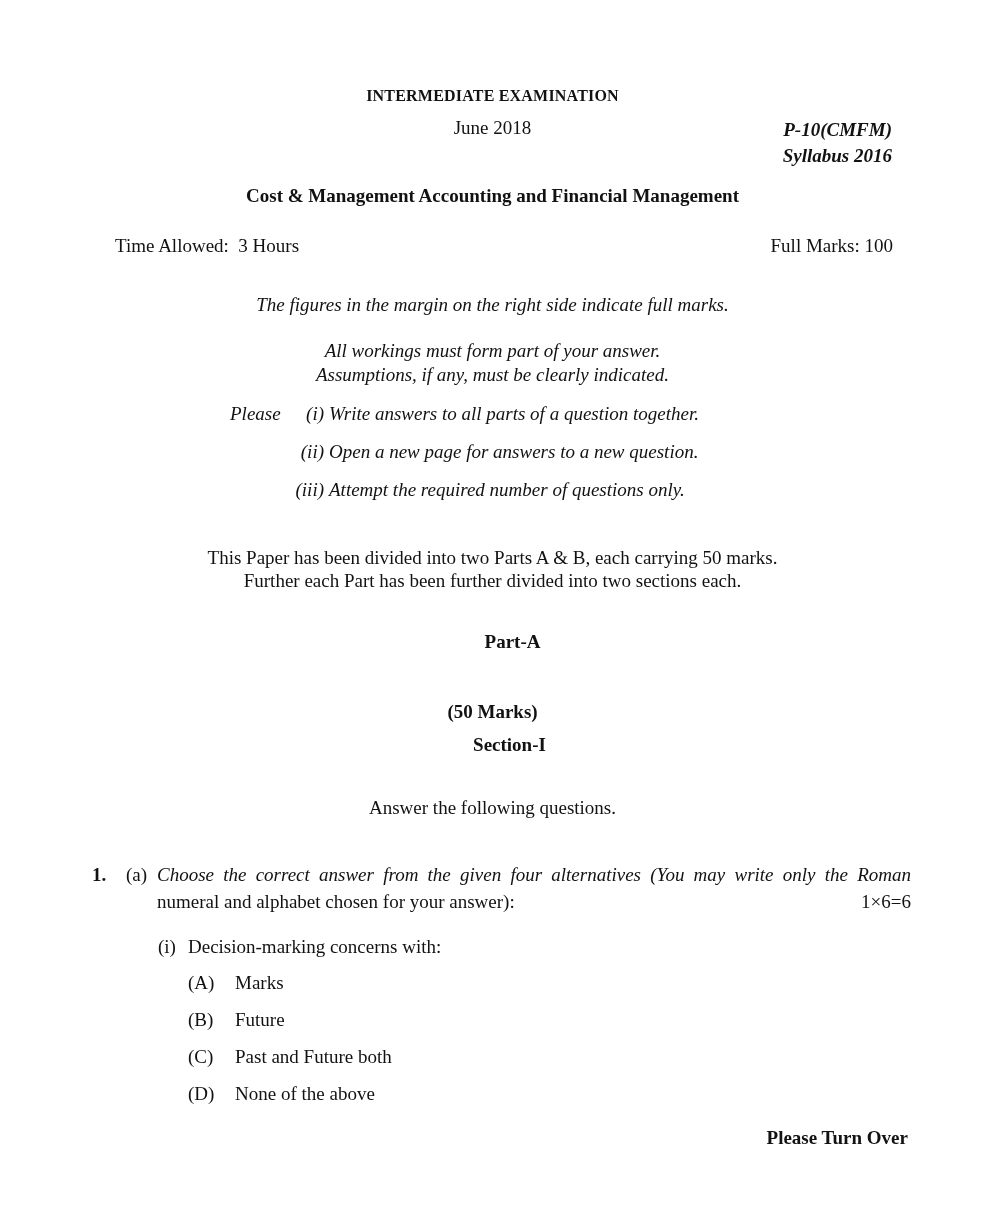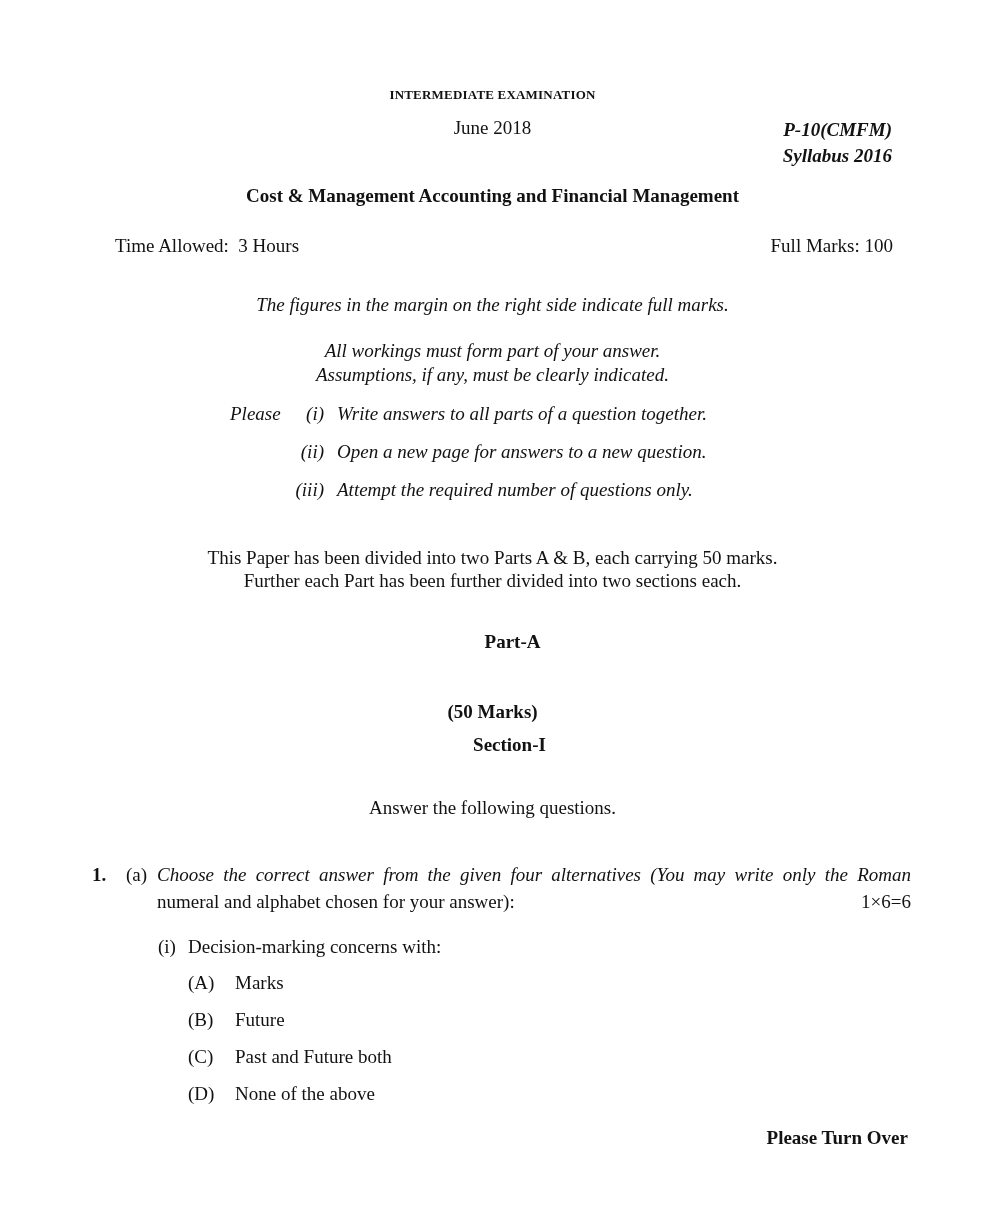--- a/index.html
+++ b/index.html
@@ -13,38 +13,38 @@
     width: 985px; height: 1217px;
     background: #ffffff;
     color: #121212;
     font-size: 19px;
     overflow: hidden;
   }
   .abs { position: absolute; }
   .center { left: 0; right: 0; text-align: center; }
   .pre { white-space: pre; }
 
-  .exam-title   { top: 87px;  font-size: 13px; font-weight: bold; letter-spacing: 0.2px; }
+  .exam-title   { top: 87px;  font-size: 16px; font-weight: bold; letter-spacing: 0.2px; }
   .exam-date    { top: 117px; }
   .paper-code   { top: 117px; right: 93px; text-align: right; font-weight: bold; font-style: italic; line-height: 26px; }
   .subject-title{ top: 185px; font-weight: bold; }
   .marks-row    { top: 235px; left: 115px; right: 92px; display: flex; justify-content: space-between; }
   .margin-note  { top: 294px; font-style: italic; }
   .working-notes{ top: 339px; font-style: italic; line-height: 24px; }
 
   .please-block {
     top: 403px; left: 230px;
     display: grid;
     grid-template-columns: 64px 30px auto;
     row-gap: 16px;
     font-style: italic;
     line-height: 22px;
   }
   .pl-num  { text-align: right; }
-  .pl-text { padding-left: 13px; }
+  .pl-text { padding-left: 5px; }
 
   .division-note { top: 546px; line-height: 23px; }
 
   .part-heading    { top: 631px; font-weight: bold; padding-left: 40px; }
   .part-subject    { top: 666px; font-weight: bold; }
   .part-marks      { top: 701px; font-weight: bold; }
   .section-heading { top: 734px; font-weight: bold; padding-left: 34px; }
   .answer-instruction { top: 797px; }
 
   .question { top: 861px; left: 92px; right: 74px; display: flex; line-height: 27px; }

